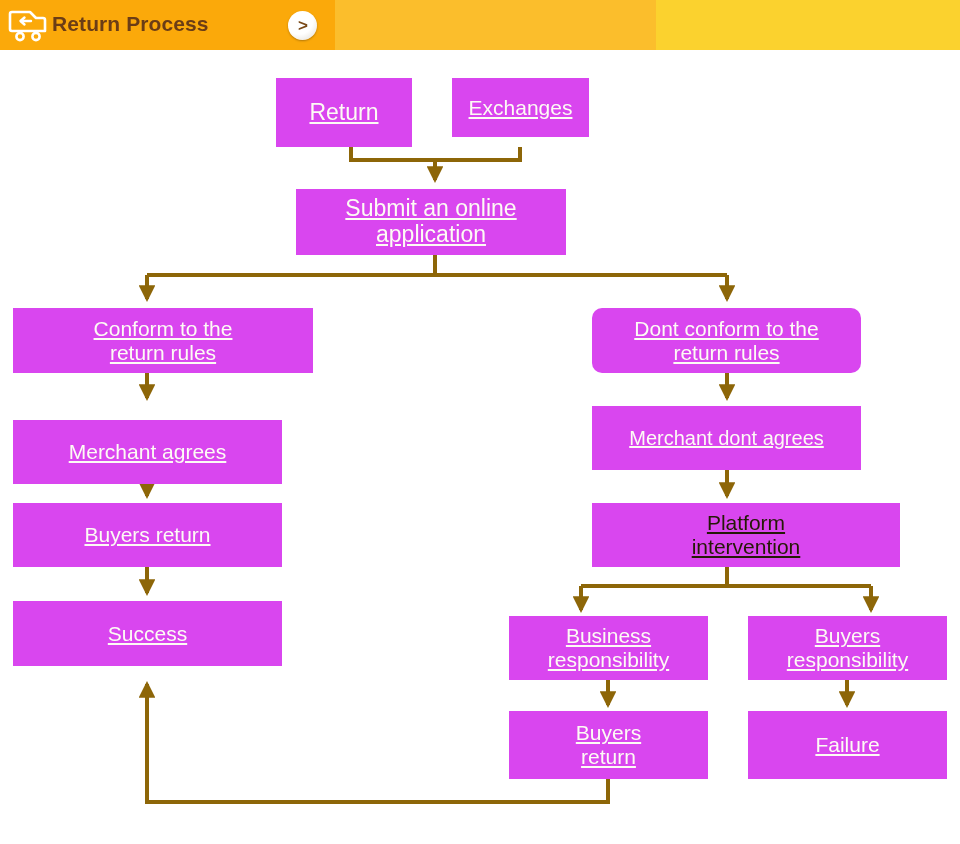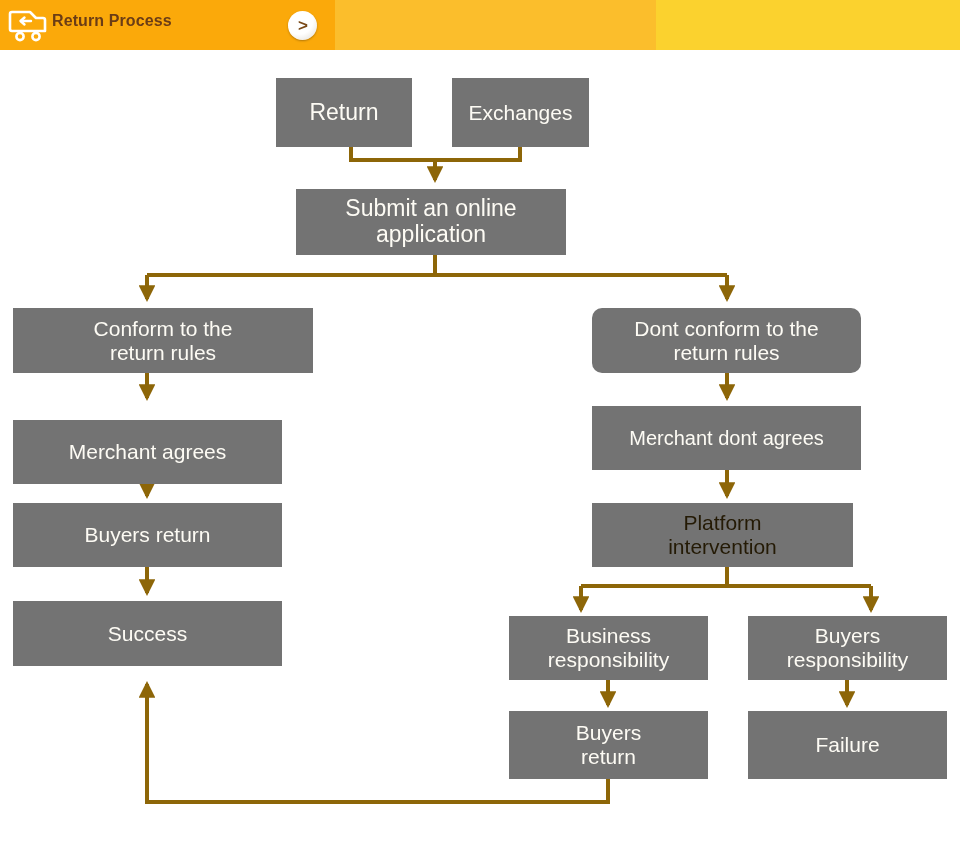--- a/index.html
+++ b/index.html
@@ -44,21 +44,21 @@
     position: absolute;
     left: 8px;
     top: 6px;
     width: 40px;
     height: 38px;
   }
   .hdr-title {
     position: absolute;
     left: 52px;
     top: 12px;
-    font-size: 16px;
+    font-size: 21px;
     font-weight: bold;
     color: #6b3d16;
     letter-spacing: 0.1px;
     white-space: nowrap;
   }
   .chevron-btn {
     position: absolute;
     left: 288px;
     top: 11px;
     width: 29px;
@@ -90,30 +90,31 @@
   .connectors {
     position: absolute;
     left: 0; top: 0;
     width: 960px;
     height: 794px;
     pointer-events: none;
   }
 
   .node {
     position: absolute;
-    background: #737373;
+    background: #d946ef;
     color: #fdfbf4;
     display: flex;
     align-items: center;
     justify-content: center;
     text-align: center;
     line-height: 1.12;
     box-sizing: border-box;
     padding: 2px 6px;
     white-space: pre-line;
+    text-decoration: underline;
   }
   .node.dark-text { color: #241a05; }
 
   .fs-23 { font-size: 23px; }
   .fs-21 { font-size: 21px; }
   .fs-20 { font-size: 20px; }
 </style>
 </head>
 <body>
 
@@ -175,40 +176,40 @@
       <path d="M 608 630 V 655" marker-end="url(#arrow)"></path>
 
       <path d="M 847 630 V 655" marker-end="url(#arrow)"></path>
 
       <path d="M 608 729 V 752 H 147 V 634" marker-end="url(#arrow)"></path>
     </g>
   </svg>
 
   <div class="node fs-23" style="left:276px; top:28px; width:136px; height:69px;">Return</div>
 
-  <div class="node fs-21" style="left:452px; top:28px; width:137px; height:69px;">Exchanges</div>
+  <div class="node fs-21" style="left:452px; top:28px; width:137px; height:59px;">Exchanges</div>
 
   <div class="node fs-23" style="left:296px; top:139px; width:270px; height:66px;">Submit an online
 application</div>
 
   <div class="node fs-21" style="left:13px; top:258px; width:300px; height:65px;">Conform to the
 return rules</div>
 
   <div class="node fs-21" style="left:13px; top:356px; width:269px; height:64px;margin-top:14px;">Merchant agrees</div>
 
   <div class="node fs-21" style="left:13px; top:453px; width:269px; height:64px;">Buyers return</div>
 
   <div class="node fs-21" style="left:13px; top:551px; width:269px; height:65px;">Success</div>
 
   <div class="node fs-21" style="left:592px; top:258px; width:269px; height:65px;border-radius:10px;">Dont conform to the
 return rules</div>
 
   <div class="node fs-20" style="left:592px; top:356px; width:269px; height:64px;">Merchant dont agrees</div>
 
-  <div class="node fs-21 dark-text" style="left:592px; top:453px; width:261px; height:64px;">Platform
+  <div class="node fs-21 dark-text" style="left:592px; top:453px; width:308px; height:64px;">Platform
 intervention</div>
 
   <div class="node fs-21" style="left:509px; top:566px; width:199px; height:64px;">Business
 responsibility</div>
 
   <div class="node fs-21" style="left:748px; top:566px; width:199px; height:64px;">Buyers
 responsibility</div>
 
   <div class="node fs-21" style="left:509px; top:661px; width:199px; height:68px;">Buyers
 return</div>

